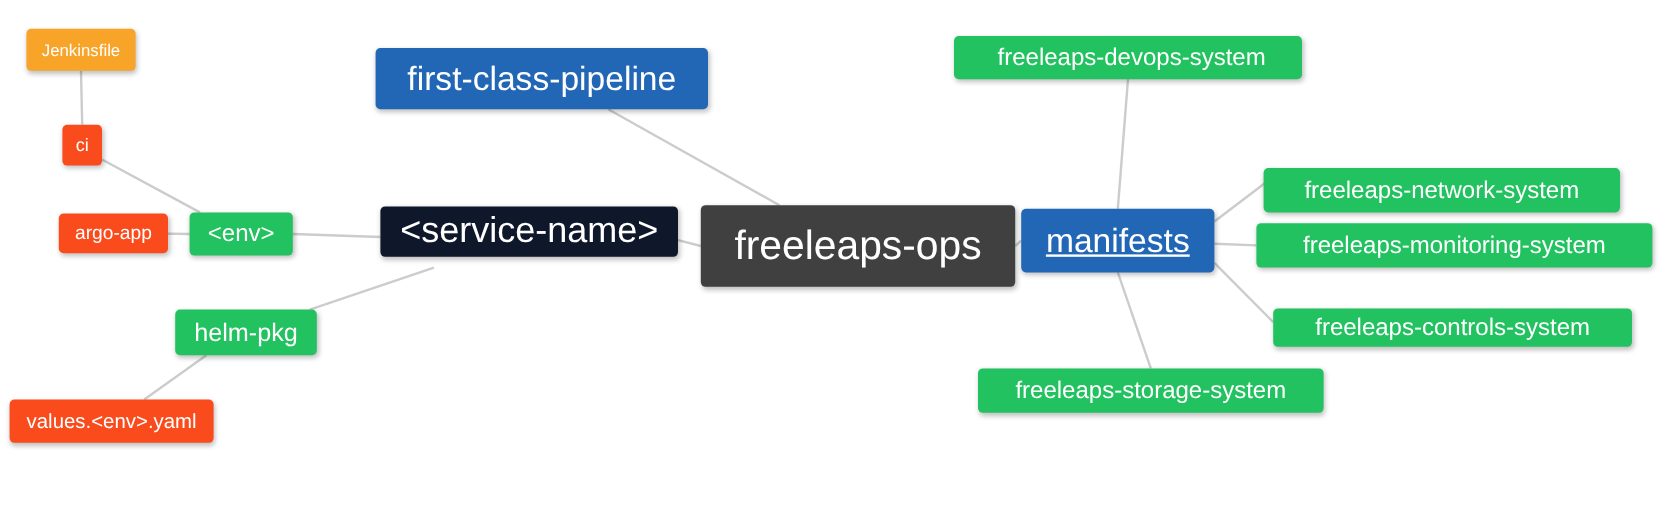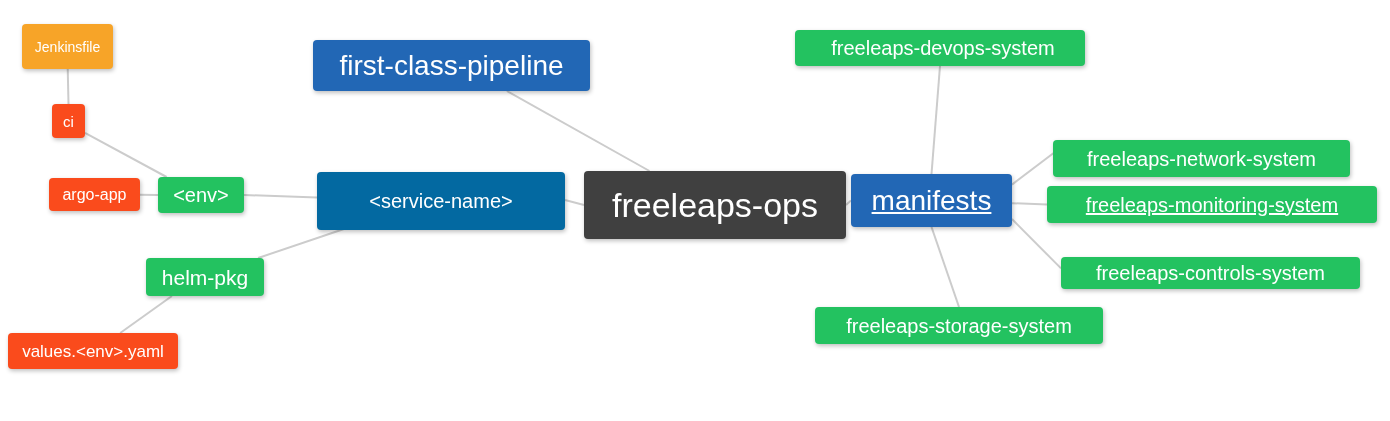--- a/index.html
+++ b/index.html
@@ -52,29 +52,29 @@
       <line x1="565" y1="200.05" x2="584" y2="205" stroke="#cccccc" stroke-width="2"></line>
       <line x1="846" y1="205" x2="851" y2="200.5" stroke="#cccccc" stroke-width="2"></line>
       <line x1="931.5" y1="174" x2="940" y2="66" stroke="#cccccc" stroke-width="2"></line>
       <line x1="1012" y1="184.6" x2="1058.94" y2="149" stroke="#cccccc" stroke-width="2"></line>
       <line x1="1012" y1="203.15" x2="1047" y2="204.5" stroke="#cccccc" stroke-width="2"></line>
       <line x1="1012" y1="219.05" x2="1061" y2="268.4" stroke="#cccccc" stroke-width="2"></line>
       <line x1="931.5" y1="227" x2="959" y2="307" stroke="#cccccc" stroke-width="2"></line>
     </svg>
 
   <div id="node-layer">
-      <div class="node" style="left: 22px; top: 24px; width: 91px; height: 45px; font-size: 14px; background: rgb(247, 164, 40);">Jenkinsfile</div>
+      <div class="node" style="left: 22px; top: 24px; width: 91px; height: 35px; font-size: 14px; background: rgb(247, 164, 40);">Jenkinsfile</div>
       <div class="node" style="left: 52px; top: 104px; width: 33px; height: 34px; font-size: 15px; background: rgb(250, 75, 28);">ci</div>
       <div class="node" style="left: 30px; top: 178px; width: 91px; height: 33px; font-size: 16px; background: rgb(250, 75, 28); margin-left: 19px;">argo-app</div>
       <div class="node" style="left: 158px; top: 177px; width: 86px; height: 36px; font-size: 20px; background: rgb(35, 194, 96);">&lt;env&gt;</div>
       <div class="node" style="left: 146px; top: 258px; width: 118px; height: 38px; font-size: 21px; background: rgb(35, 194, 96);">helm-pkg</div>
       <div class="node" style="left: 8px; top: 333px; width: 170px; height: 36px; font-size: 17px; background: rgb(250, 75, 28);">values.&lt;env&gt;.yaml</div>
       <div class="node" style="left: 313px; top: 40px; width: 277px; height: 51px; font-size: 28px; background: rgb(34, 103, 181);">first-class-pipeline</div>
-      <div class="node" style="left: 317px; top: 172px; width: 248px; height: 58px; font-size: 20px; background: #0369a1;">&lt;service-name&gt;</div>
+      <div class="node" style="left: 317px; top: 172px; width: 248px; height: 42px; font-size: 30px; background: #0f172a;">&lt;service-name&gt;</div>
       <div class="node" style="left: 584px; top: 171px; width: 262px; height: 68px; font-size: 34px; background: #404040;">freeleaps-ops</div>
       <div class="node" style="left: 851px; top: 174px; width: 161px; height: 53px; font-size: 28px; background: rgb(34, 103, 181); text-decoration: underline;">manifests</div>
       <div class="node" style="left: 795px; top: 30px; width: 290px; height: 36px; font-size: 20px; background: rgb(35, 194, 96); padding-left: 12px;">freeleaps-devops-system</div>
       <div class="node" style="left: 1053px; top: 112px; width: 297px; height: 37px; font-size: 20px; background: rgb(35, 194, 96); margin-top: 28px;">freeleaps-network-system</div>
-      <div class="node" style="left: 1047px; top: 186px; width: 330px; height: 37px; font-size: 20px; background: rgb(35, 194, 96); text-decoration: underline;">freeleaps-monitoring-system</div>
+      <div class="node" style="left: 1047px; top: 186px; width: 330px; height: 37px; font-size: 20px; background: rgb(35, 194, 96);">freeleaps-monitoring-system</div>
       <div class="node" style="left: 1061px; top: 257px; width: 299px; height: 32px; font-size: 20px; background: rgb(35, 194, 96);">freeleaps-controls-system</div>
       <div class="node" style="left: 815px; top: 307px; width: 288px; height: 37px; font-size: 20px; background: rgb(35, 194, 96);">freeleaps-storage-system</div>
     </div>
 </div>
 
 </body></html>

